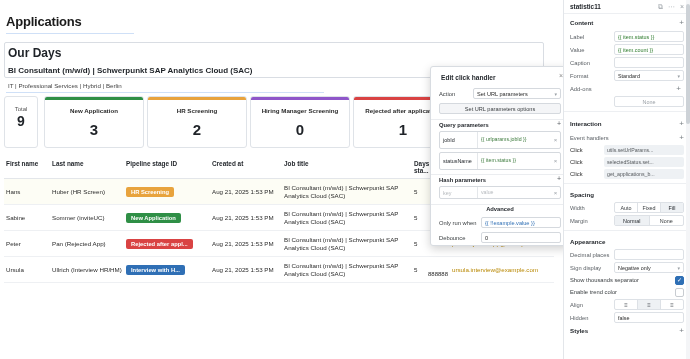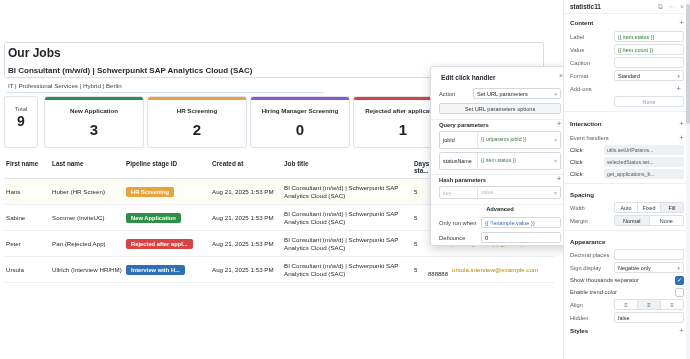--- a/index.html
+++ b/index.html
@@ -138,22 +138,23 @@
 
   .scrollbar { position:absolute; right:0; top:0; width:4px; height:359px; background:#f4f5f7; }
   .scrollthumb { position:absolute; right:0; top:4px; width:4px; height:120px; background:#cdd2d7; border-radius:2px; }
 </style>
 </head>
 <body>
 
 <div class="app">
 
   <div class="canvas">
+    <div class="page-title">Applications</div>
     <div class="section-box"></div>
-    <div class="section-title">Our Jobs</div>
+    <div class="section-title">Our Days</div>
     <div class="job-title">BI Consultant (m/w/d) | Schwerpunkt SAP Analytics Cloud (SAC)</div>
     <div class="job-sub">IT | Professional Services | Hybrid | Berlin</div>
     <div class="job-underline"></div>
 
     <div class="total-card">
       <div class="total-label">Total</div>
       <div class="total-count">9</div>
     </div>
 
     <div class="pipeline">

